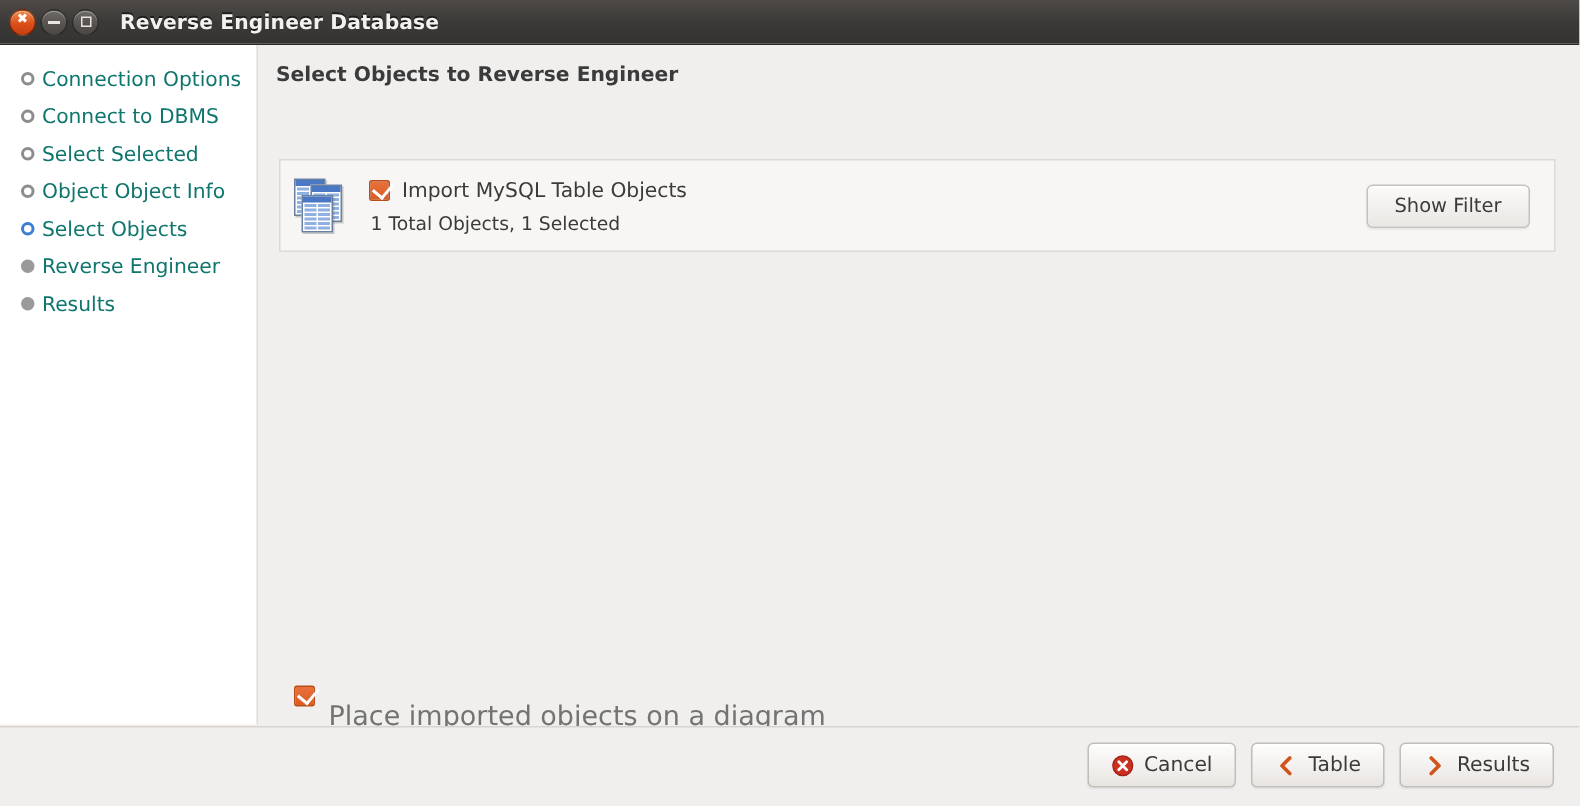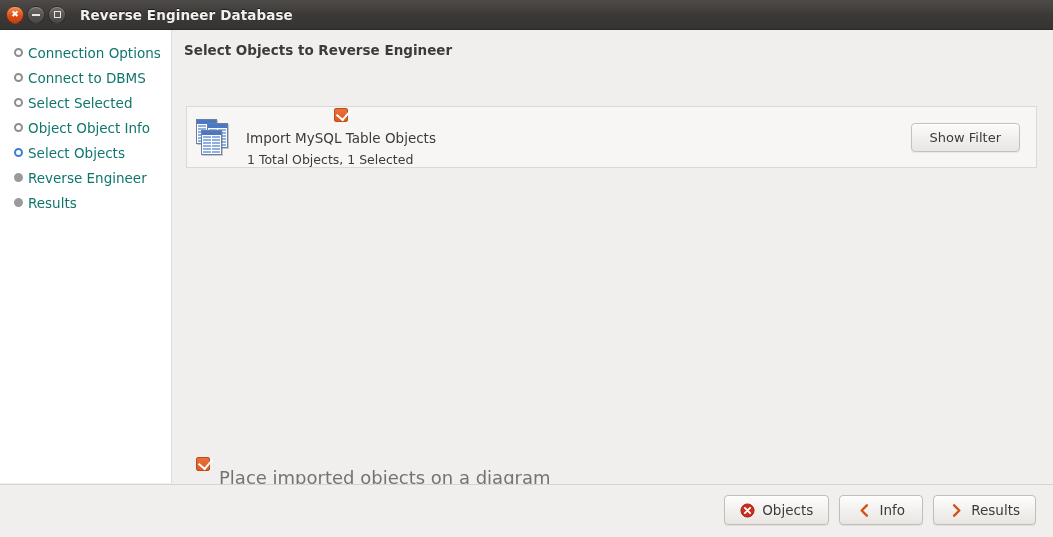--- a/index.html
+++ b/index.html
@@ -75,21 +75,21 @@
     border: 1px solid #6b7f9e; box-shadow: 1px 1px 0 rgba(90,90,90,0.30);
   }
   .tbl .hdr { height: 4px; background: #4b78c4; }
   .tbl .grid { padding: 1px; display: grid; grid-template-columns: 1fr 1fr; gap: 1px; }
   .tbl .grid i { display: block; height: 2px; background: #8fb0e0; }
   .tbl.t1 { left: 0; top: 0; }
   .tbl.t2 { left: 11px; top: 4px; }
   .tbl.t3 { left: 5px; top: 11px; }
 
   .obj-texts { display: flex; flex-direction: column; justify-content: center; gap: 6px; }
-  .obj-line1 { display: flex; align-items: center; gap: 8px; flex-direction: column; }
+  .obj-line1 { display: flex; align-items: center; gap: 8px; }
   .obj-title { font-size: 13.5px; color: #3b3b3b; }
   .obj-sub { font-size: 12.5px; color: #3b3b3b; padding-left: 1px; }
 
   
   .cb {
     position: relative; width: 14px; height: 14px; flex: none;
     background: linear-gradient(to bottom, #e8713c 0%, #de5b22 100%);
     border: 1px solid #b94d18; border-radius: 2px;
   }
   .cb::after {
@@ -264,28 +264,28 @@
   </div>
 
   <div class="bottombar">
     <div class="actions">
 
       <div class="btn">
         <svg class="icn" viewBox="0 0 16 16">
           <circle cx="8" cy="8" r="7" fill="#cc2e1f" stroke="#9e2216" stroke-width="1"></circle>
           <path d="M5.2 5.2 L10.8 10.8 M10.8 5.2 L5.2 10.8" stroke="#ffffff" stroke-width="2" stroke-linecap="round"></path>
         </svg>
-        <span>Objects</span>
+        <span>Cancel</span>
       </div>
 
       <div class="btn">
         <svg class="icn" viewBox="0 0 16 16">
           <path d="M10.5 2.5 L5 8 L10.5 13.5" fill="none" stroke="#d2541d" stroke-width="2.6" stroke-linecap="round" stroke-linejoin="round"></path>
         </svg>
-        <span>Info</span>
+        <span>Table</span>
       </div>
 
       <div class="btn">
         <svg class="icn" viewBox="0 0 16 16">
           <path d="M5.5 2.5 L11 8 L5.5 13.5" fill="none" stroke="#d2541d" stroke-width="2.6" stroke-linecap="round" stroke-linejoin="round"></path>
         </svg>
         <span>Results</span>
       </div>
 
     </div>

